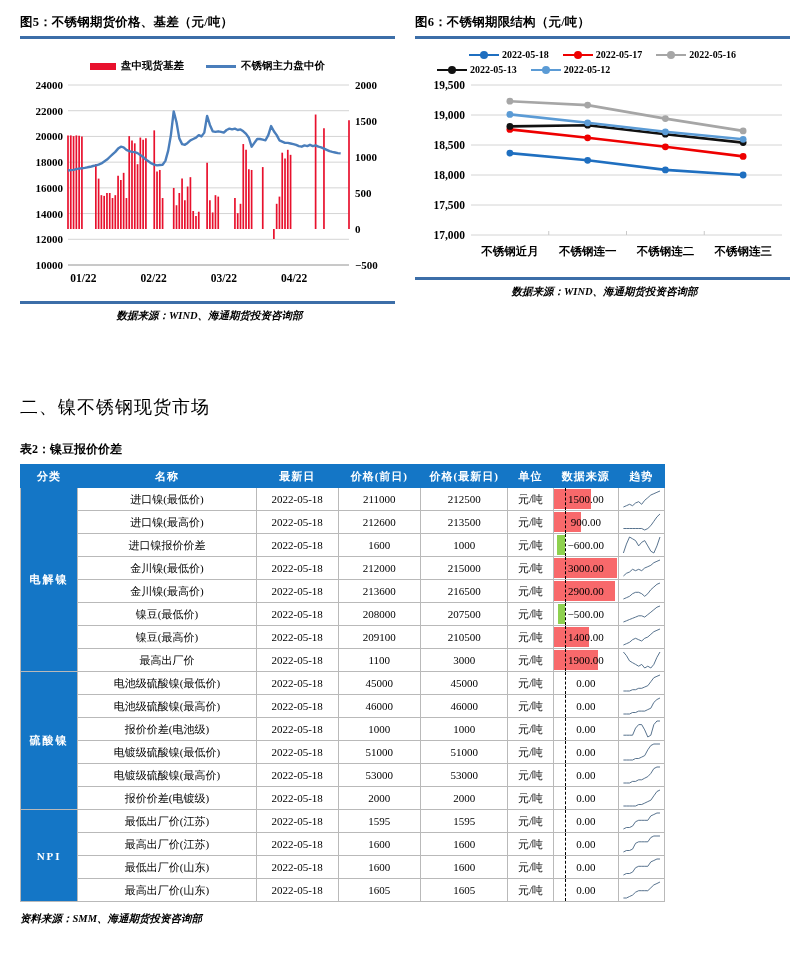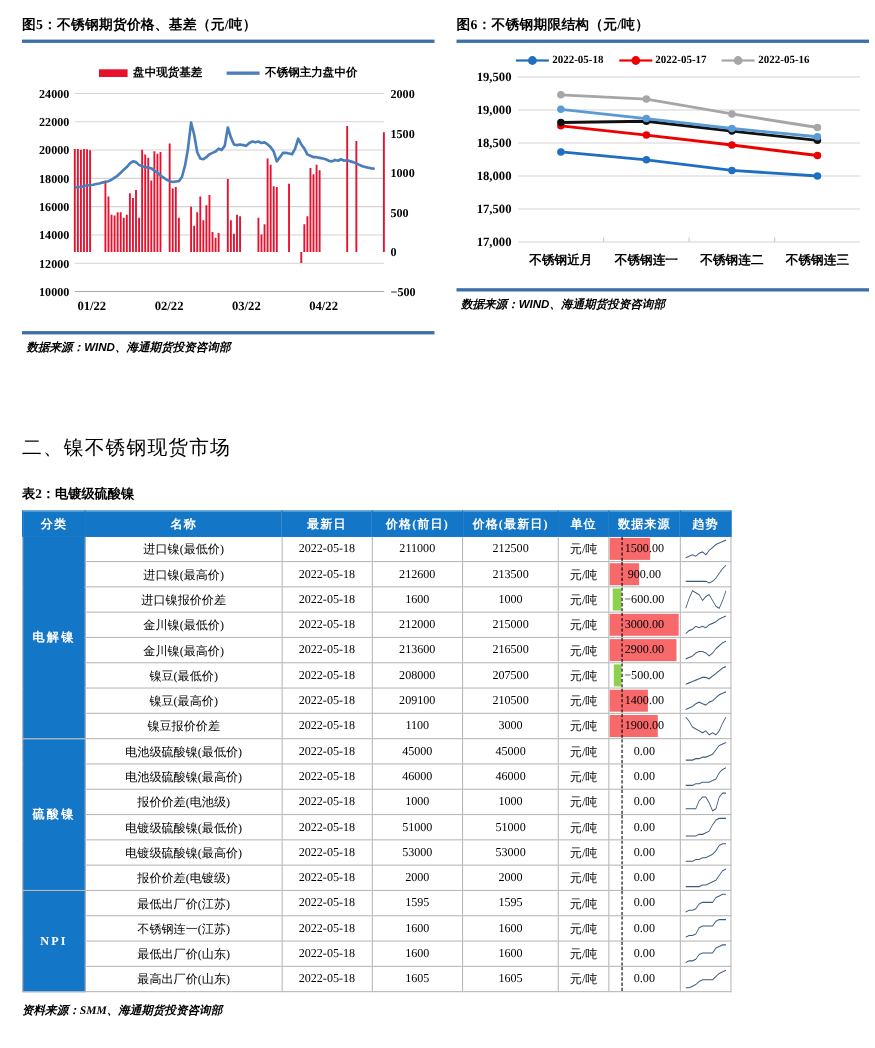--- a/index.html
+++ b/index.html
@@ -20,21 +20,21 @@
 
   .fig-title {
     font-weight: bold; font-size: 12.5px; letter-spacing: .2px;
     padding-bottom: 5px; color:#000;
   }
   .rule-top { height: 3px; background:#3c6ea8; margin-bottom: 2px; }
   .rule-bot { height: 3px; background:#3c6ea8; margin-top: 2px; }
   .chart-body { height: 222px; position: relative; }
   .src-line {
     font-size: 10.5px; font-weight: bold; font-style: italic;
-    padding: 5px 0 4px 4px; font-family:Liberation Sans, sans-serif;
+    padding: 5px 0 4px 4px; font-family:Liberation Serif, serif;text-align:center;
   }
 
   
   .legend-l {
     display:flex; justify-content:center; align-items:center; gap:22px;
     font-size: 10.5px; font-weight: bold; padding: 6px 0 4px 0;
   }
   .legend-l .item { display:flex; align-items:center; gap:5px;margin-top:12px; }
   .sw-bar { width:26px; height:7px; background:#e8112d; }
   .sw-line { width:30px; height:3px; background:#4a7ebb; }
@@ -260,20 +260,36 @@
           <span>2022-05-17</span>
         </div>
         <div class="item">
           <span class="lmark">
               <i style="background:#a6a6a6"></i>
               <b style="background:#a6a6a6"></b>
             </span>
           <span>2022-05-16</span>
         </div>
       </div>
+      <div class="row" style="justify-content:flex-start;padding-left:22px">
+        <div class="item">
+          <span class="lmark">
+              <i style="background:#111111"></i>
+              <b style="background:#111111"></b>
+            </span>
+          <span>2022-05-13</span>
+        </div>
+        <div class="item">
+          <span class="lmark">
+              <i style="background:#5b9bd5"></i>
+              <b style="background:#5b9bd5"></b>
+            </span>
+          <span>2022-05-12</span>
+        </div>
+      </div>
     </div>
 
     <div class="chart-body" style="height:196px">
       <svg id="svg6" width="375" height="196" viewBox="0 0 375 196">
           <line x1="56" y1="156" x2="367" y2="156" stroke="#d4d4d4" stroke-width="1"></line>
           <text x="50" y="160" text-anchor="end" font-size="11.5" font-family="&quot;Liberation Serif&quot;,serif" font-weight="bold" fill="#000">17,000</text>
           <line x1="56" y1="126" x2="367" y2="126" stroke="#d4d4d4" stroke-width="1"></line>
           <text x="50" y="130" text-anchor="end" font-size="11.5" font-family="&quot;Liberation Serif&quot;,serif" font-weight="bold" fill="#000">17,500</text>
           <line x1="56" y1="96" x2="367" y2="96" stroke="#d4d4d4" stroke-width="1"></line>
           <text x="50" y="100" text-anchor="end" font-size="11.5" font-family="&quot;Liberation Serif&quot;,serif" font-weight="bold" fill="#000">18,000</text>
@@ -317,21 +333,21 @@
           <text x="328.125" y="176" text-anchor="middle" font-size="11.5" font-family="&quot;Liberation Serif&quot;,serif" font-weight="bold" fill="#000">不锈钢连三</text>
         </svg>
     </div>
 
     <div class="rule-bot"></div>
     <div class="src-line">数据来源：WIND、海通期货投资咨询部</div>
   </div>
 </div>
 
 <div class="sec-head">二、镍不锈钢现货市场</div>
-<div class="tbl-cap">表2：电镀级硫酸镍</div>
+<div class="tbl-cap">表2：镍豆报价价差</div>
 
 <div class="tbl-wrap">
   <table class="nickel">
     <thead>
       <tr>
         <th class="c-cat">分类</th>
         <th class="c-name">名称</th>
         <th class="c-date">最新日</th>
         <th class="c-prev">价格(前日)</th>
         <th class="c-last">价格(最新日)</th>
@@ -427,21 +443,21 @@
           <td class="c-last">210500</td>
           <td class="c-unit">元/吨</td>
           <td class="chg c-chg"><span class="fill pos" style="left:0;width:55.501333333333335%"></span><span class="dash" style="left:18%"></span><span class="val">1400.00</span></td>
           <td class="trend c-trend">
             <svg xmlns="http://www.w3.org/2000/svg" viewBox="0 0 56 21" preserveAspectRatio="none">
               <path d="M2.0 18.0 L6.3 16.7 L10.7 15.3 L15.0 12.7 L19.3 11.3 L23.7 12.7 L28.0 14.0 L32.3 11.3 L36.7 10.0 L41.0 7.3 L45.3 4.7 L49.7 3.3 L54.0 2.0 " fill="none" stroke="#3b5a7a" stroke-width="1"></path>
             </svg>
           </td>
         </tr>
         <tr>
-          <td class="name c-name">镍豆报价价差</td>
+          <td class="name c-name">最高出厂价</td>
           <td class="c-date">2022-05-18</td>
           <td class="c-prev">1100</td>
           <td class="c-last">3000</td>
           <td class="c-unit">元/吨</td>
           <td class="chg c-chg"><span class="fill pos" style="left:0;width:68.89466666666667%"></span><span class="dash" style="left:18%"></span><span class="val">1900.00</span></td>
           <td class="trend c-trend">
             <svg xmlns="http://www.w3.org/2000/svg" viewBox="0 0 56 21" preserveAspectRatio="none">
               <path d="M2.0 2.0 L6.3 5.6 L10.7 10.9 L15.0 12.7 L19.3 14.4 L23.7 16.2 L28.0 14.4 L32.3 18.0 L36.7 16.2 L41.0 18.0 L45.3 14.4 L49.7 7.3 L54.0 2.0 " fill="none" stroke="#3b5a7a" stroke-width="1"></path>
             </svg>
           </td>
@@ -533,21 +549,21 @@
           <td class="c-last">1595</td>
           <td class="c-unit">元/吨</td>
           <td class="chg c-chg"><span class="dash" style="left:18%"></span><span class="val">0.00</span></td>
           <td class="trend c-trend">
             <svg xmlns="http://www.w3.org/2000/svg" viewBox="0 0 56 21" preserveAspectRatio="none">
               <path d="M2.0 18.0 L6.3 16.5 L10.7 16.5 L15.0 15.1 L19.3 10.7 L23.7 9.3 L28.0 9.3 L32.3 9.3 L36.7 9.3 L41.0 4.9 L45.3 3.5 L49.7 2.0 L54.0 2.0 " fill="none" stroke="#3b5a7a" stroke-width="1"></path>
             </svg>
           </td>
         </tr>
         <tr>
-          <td class="name c-name">不锈钢连一(江苏)</td>
+          <td class="name c-name">最高出厂价(江苏)</td>
           <td class="c-date">2022-05-18</td>
           <td class="c-prev">1600</td>
           <td class="c-last">1600</td>
           <td class="c-unit">元/吨</td>
           <td class="chg c-chg"><span class="dash" style="left:18%"></span><span class="val">0.00</span></td>
           <td class="trend c-trend">
             <svg xmlns="http://www.w3.org/2000/svg" viewBox="0 0 56 21" preserveAspectRatio="none">
               <path d="M2.0 18.0 L6.3 16.5 L10.7 16.5 L15.0 15.1 L19.3 9.3 L23.7 7.8 L28.0 7.8 L32.3 7.8 L36.7 7.8 L41.0 3.5 L45.3 2.0 L49.7 2.0 L54.0 2.0 " fill="none" stroke="#3b5a7a" stroke-width="1"></path>
             </svg>
           </td>

